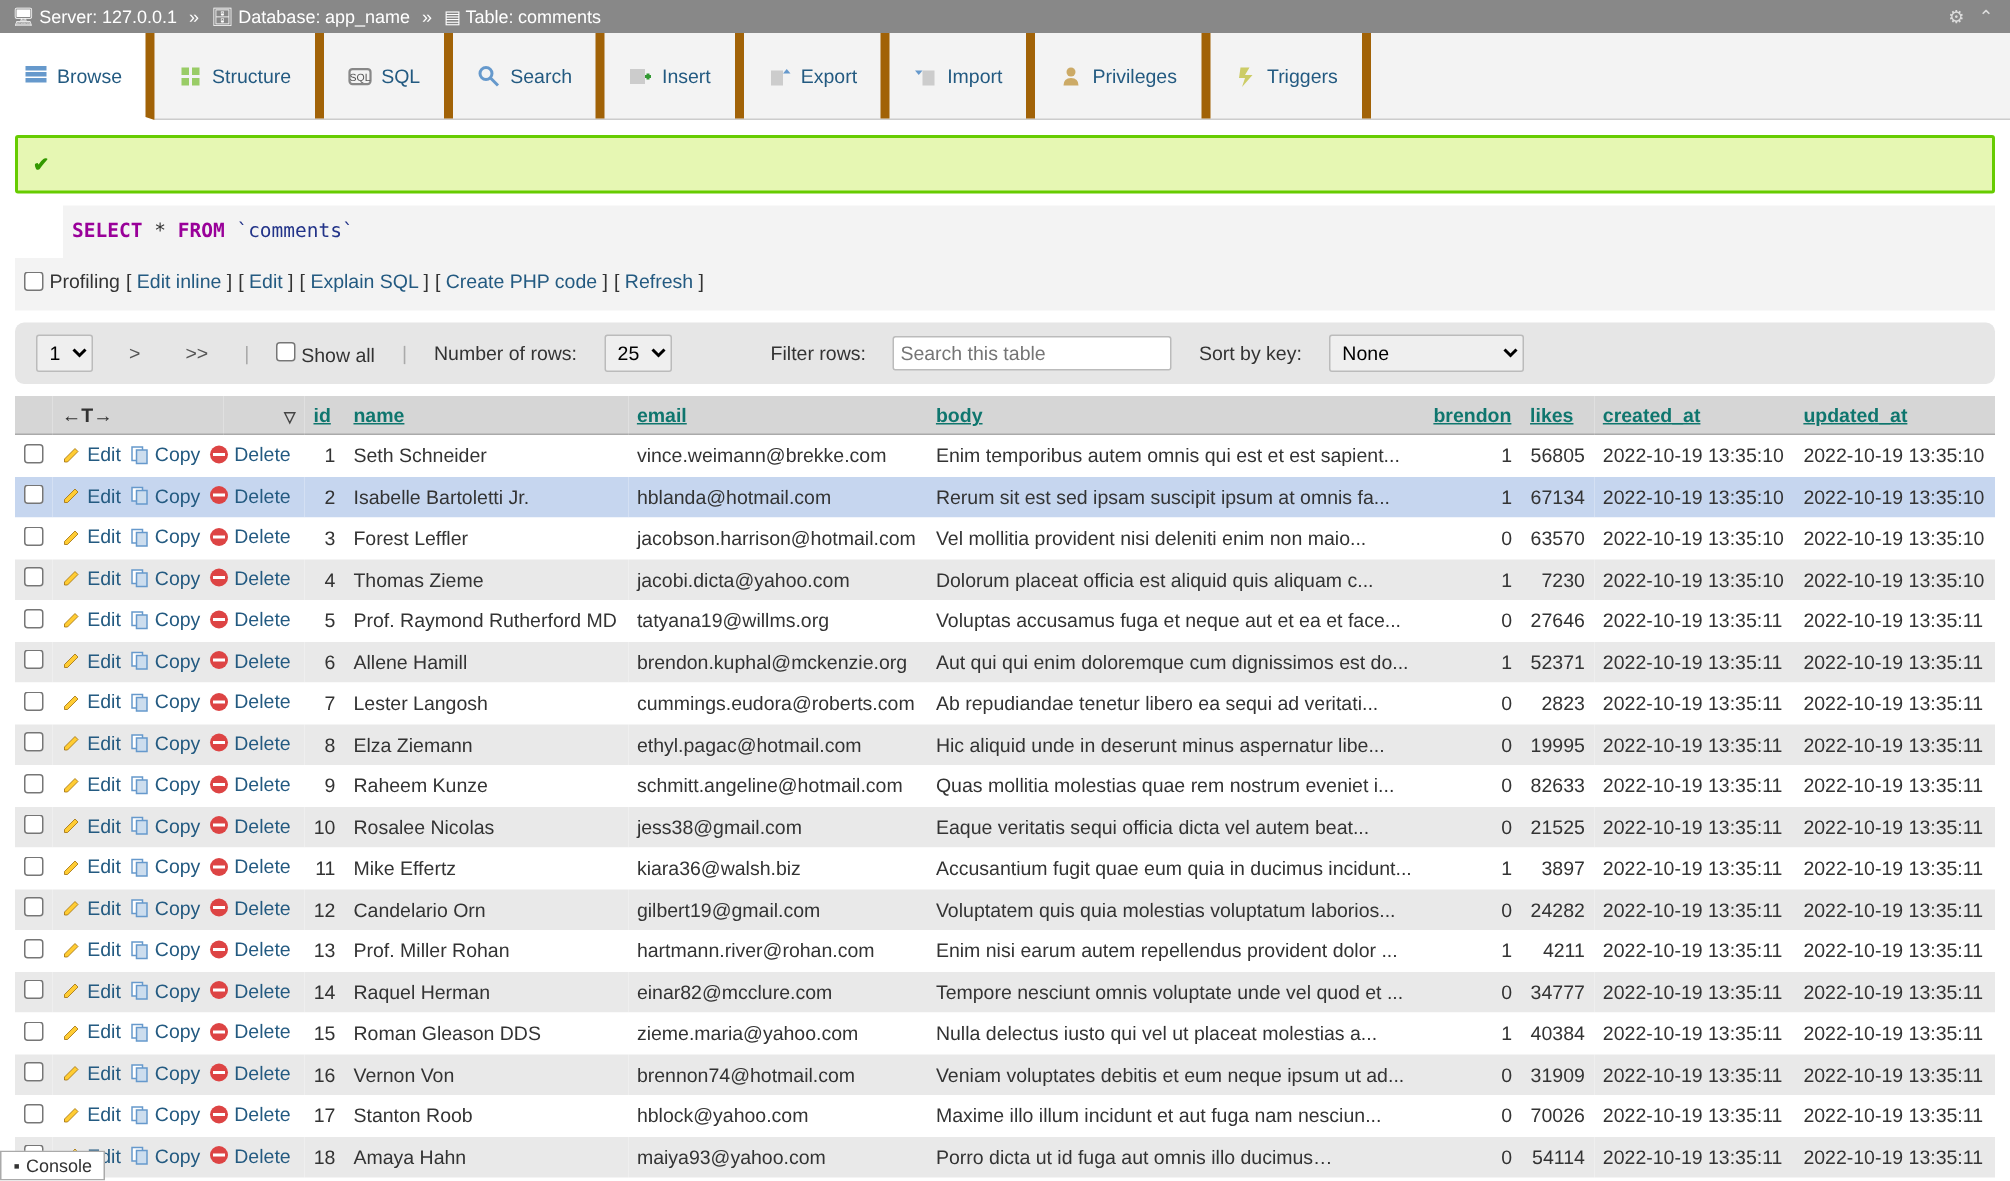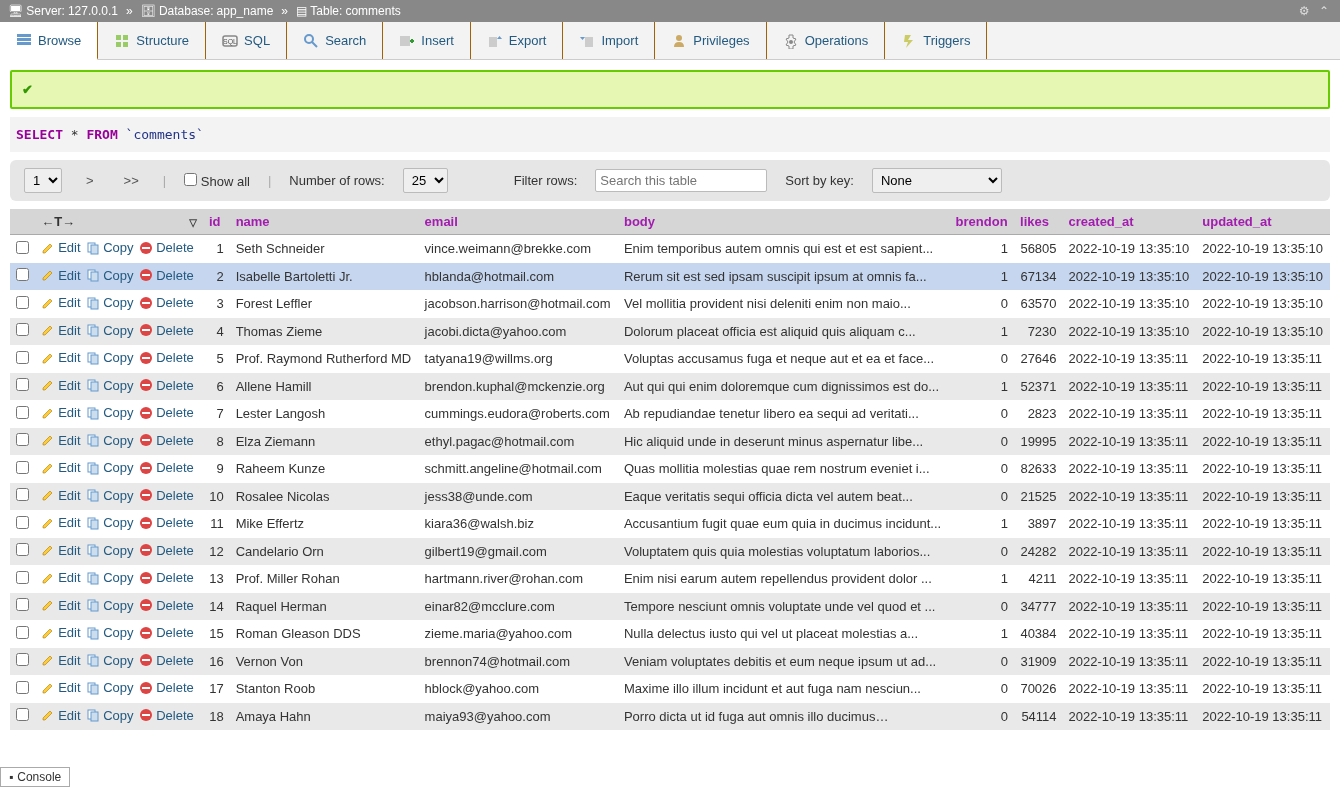--- a/index.html
+++ b/index.html
@@ -8,51 +8,51 @@
 
 
 .breadcrumb-bar { background: #888; color: #fff; padding: 4px 8px; height: 22px; display: flex; align-items: center; justify-content: space-between; font-size: 12px; }
 .breadcrumb-left { display: flex; gap: 4px; align-items: center; }
 .bc-sep { padding: 0 4px; }
 .bc-item { color: #fff; display: flex; align-items: center; gap: 3px; }
 .gear-icon, .collapse-icon { color: #ddd; cursor: pointer; padding: 0 3px; }
 
 
 .tabs { display: flex; background: #f3f3f3; border-bottom: 1px solid #ccc; }
-.tab { display: flex; align-items: center; gap: 6px; padding: 10px 16px; border-right: 1px solid #a16207; cursor: pointer; color: #235a81; font-size: 13px; }
+.tab { display: flex; align-items: center; gap: 6px; padding: 20px 16px; border-right: 6px solid #a16207; cursor: pointer; color: #235a81; font-size: 13px; }
 .tab.active { background: #fff; border-bottom: 2px solid #fff; margin-bottom: -1px; }
 .tab-icon { width: 16px; height: 16px; display: inline-block; }
 
 
 .content { padding: 10px; }
 .success-box { border: 2px solid #6c0; background: #e6f7b3; padding: 10px; margin-bottom: 8px; display: flex; align-items: center; gap: 6px; border-radius: 2px; }
 .check { color: #390; font-weight: bold; }
 
 
-.sql-box { background: #f3f3f3; padding: 10px 6px; font-family: monospace; font-size: 13px; }
+.sql-box { background: #f3f3f3; padding: 10px 6px; font-family: monospace; font-size: 13px; margin-left: 32px; }
 .kw-select { color: #909; font-weight: bold; }
 .kw-from { color: #909; font-weight: bold; }
 .kw-ident { color: #238; }
 
 
 .query-actions { background: #f3f3f3; padding: 8px 6px 12px 6px; display: flex; align-items: center; gap: 4px; font-size: 13px; }
 
 
 .pag-bar { background: #e6e6e6; border-radius: 6px; padding: 8px 14px; margin: 8px 0; display: flex; align-items: center; gap: 18px; font-size: 13px; }
 .pag-sep { color: #aaa; }
 .pag-btn { color: #555; padding: 2px 6px; }
 select, input[type=text] { padding: 3px 4px; border: 1px solid #bbb; border-radius: 2px; font-size: 13px; }
-input.search-table { width: 172px; }
+input.search-table { width: 186px; }
 
 .options-link { margin: 8px 0 4px 4px; display: block; font-size: 12px; }
 
 
 table.results { width: 100%; border-collapse: collapse; font-size: 13px; }
 table.results th { background: #d6d6d6; text-align: left; padding: 5px 6px; font-weight: bold; border-bottom: 1px solid #aaa; white-space: nowrap; }
-table.results th a { color: #a21caf; }
+table.results th a { color: #0f766e; text-decoration: underline; }
 table.results td { padding: 5px 6px; white-space: nowrap; }
 table.results tr.odd { background: #fff; }
 table.results tr.even { background: #e9e9e9; }
 table.results tr.selected { background: #c6d6ef !important; }
 .num-col { text-align: right; }
 .action-cell a { display: inline-flex; align-items: center; gap: 3px; margin-right: 2px; }
 .icon-edit, .icon-copy, .icon-delete { width: 14px; height: 14px; display: inline-block; }
 .sort-arrow { font-size: 10px; color: #444; padding-left: 2px; }
 
 
@@ -143,46 +143,48 @@
     </div>
     <div class="tab">
       <span class="tab-icon"><svg viewBox="0 0 16 16" width="16" height="16">
           <circle cx="8" cy="5" r="3" fill="#ca6"></circle>
           <path d="M3 14 Q3 9 8 9 Q13 9 13 14 Z" fill="#ca6"></path>
         </svg></span>
       <span>Privileges</span>
     </div>
     <div class="tab">
       <span class="tab-icon"><svg viewBox="0 0 16 16" width="16" height="16">
-          <path d="M6 2 L10 2 L10 5 L13 6 L11 9 L13 12 L10 13 L10 16 L6 16 L6 13 L3 12 L5 9 L3 6 L6 5 Z" fill="none" stroke="#888" stroke-width="1"></path>
-          <circle cx="8" cy="9" r="2" fill="#888"></circle>
-        </svg></span>
-      <span>Operations</span>
-    </div>
-    <div class="tab">
-      <span class="tab-icon"><svg viewBox="0 0 16 16" width="16" height="16">
           <path d="M4 2 L10 2 L7 7 L12 7 L5 15 L7 9 L3 9 Z" fill="#cc6"></path>
         </svg></span>
       <span>Triggers</span>
     </div>
   </div>
 
 <div class="content">
 
   <div class="success-box">
     <span class="check">✔</span>
   </div>
 
   <div class="sql-box">
     <span class="kw-select">SELECT</span>
     <span>*</span>
     <span class="kw-from">FROM</span>
     <span class="kw-ident">`comments`</span>
   </div>
 
+  <div class="query-actions">
+    <input type="checkbox" style="">
+    <span>Profiling</span>
+    <span>[ <a>Edit inline</a> ]</span>
+    <span>[ <a>Edit</a> ]</span>
+    <span>[ <a>Explain SQL</a> ]</span>
+    <span>[ <a>Create PHP code</a> ]</span>
+    <span>[ <a>Refresh</a> ]</span>
+  </div>
 
   <div class="pag-bar">
     <select><option>1</option></select>
     <span class="pag-btn">&gt;</span>
     <span class="pag-btn">&gt;&gt;</span>
     <span class="pag-sep">|</span>
     <label><input type="checkbox" style=""> <span>Show all</span></label>
     <span class="pag-sep">|</span>
     <span>Number of rows:</span>
     <select><option>25</option></select>
@@ -397,21 +399,21 @@
                   <path d="M2 10 L9 3 L11 5 L4 12 L2 12 Z" fill="#fc3" stroke="#960" stroke-width="0.5"></path>
                 </svg></span>Edit</a> <a><span class="icon-copy"><svg viewBox="0 0 14 14" width="14" height="14">
                   <rect x="2" y="2" width="7" height="9" fill="#fff" stroke="#69c"></rect>
                   <rect x="5" y="4" width="7" height="9" fill="#cde" stroke="#69c"></rect>
                 </svg></span>Copy</a> <a><span class="icon-delete"><svg viewBox="0 0 14 14" width="14" height="14">
                   <circle cx="7" cy="7" r="6" fill="#d44"></circle>
                   <rect x="3" y="6" width="8" height="2" fill="#fff"></rect>
                 </svg></span>Delete</a></td>
           <td class="num-col">10</td>
           <td>Rosalee Nicolas</td>
-          <td>jess38@unde.com</td>
+          <td>jess38@gmail.com</td>
           <td>Eaque veritatis sequi officia dicta vel autem beat...</td>
           <td class="num-col">0</td>
           <td class="num-col">21525</td>
           <td>2022-10-19 13:35:11</td>
           <td>2022-10-19 13:35:11</td>
         </tr>
         <tr class="odd">
           <td><input type="checkbox" style=""></td>
           <td class="action-cell" colspan="2"><a><span class="icon-edit"><svg viewBox="0 0 14 14" width="14" height="14">
                   <path d="M2 10 L9 3 L11 5 L4 12 L2 12 Z" fill="#fc3" stroke="#960" stroke-width="0.5"></path>

